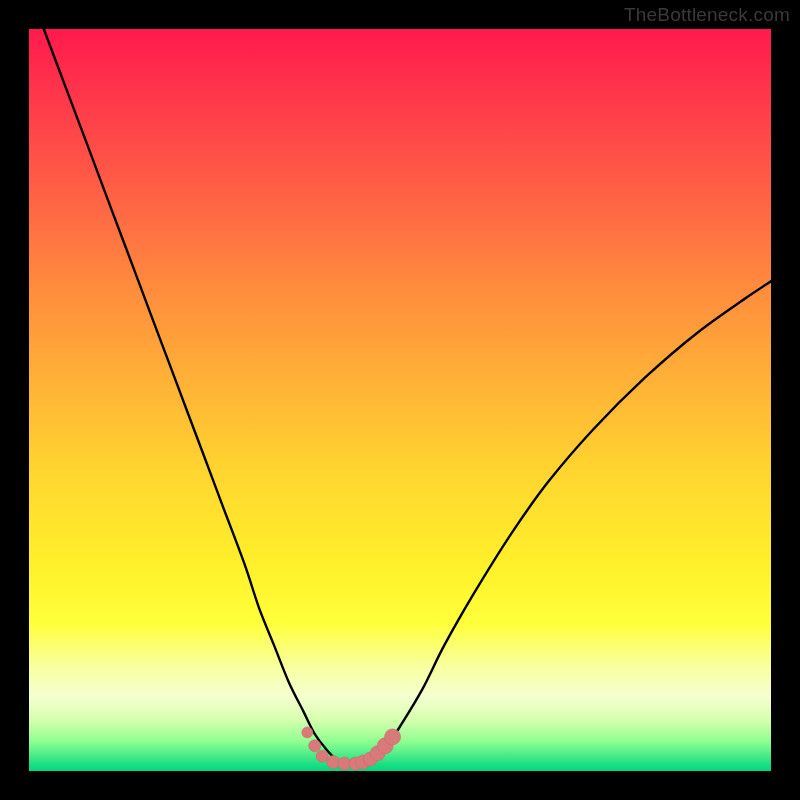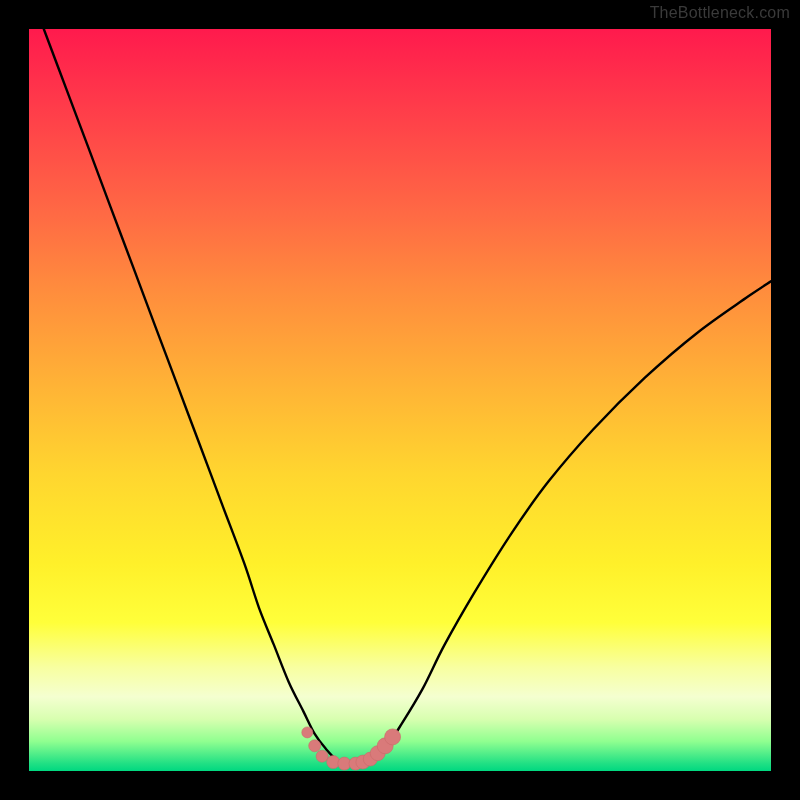--- a/index.html
+++ b/index.html
@@ -38,21 +38,21 @@
       #90ff90 96%,
       #20e084 99%,
       #00d880 100%
     );
   }
   .watermark {
     position: absolute;
     top: 4px;
     right: 10px;
     color: #3a3a3a;
-    font-size: 16px;
+    font-size: 19px;
     font-weight: 400;
     letter-spacing: 0.2px;
     user-select: none;
   }
   svg.curve {
     position: absolute;
     inset: 0;
   }
 </style>
 </head>

